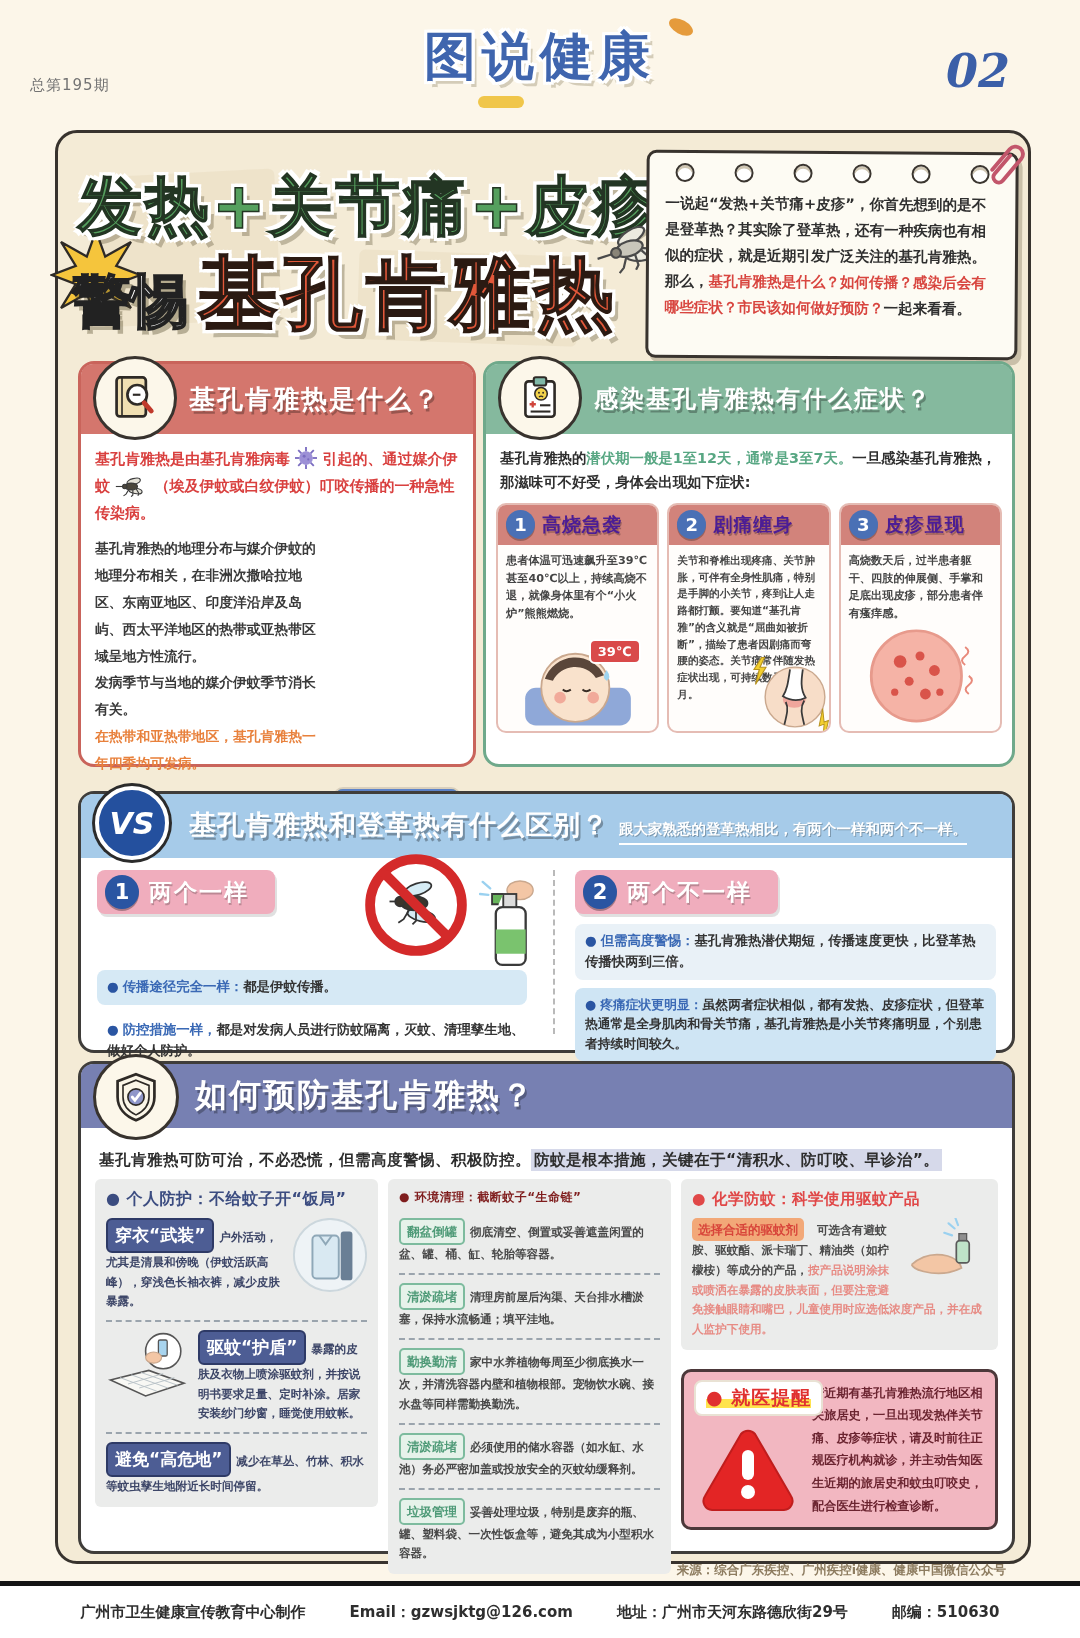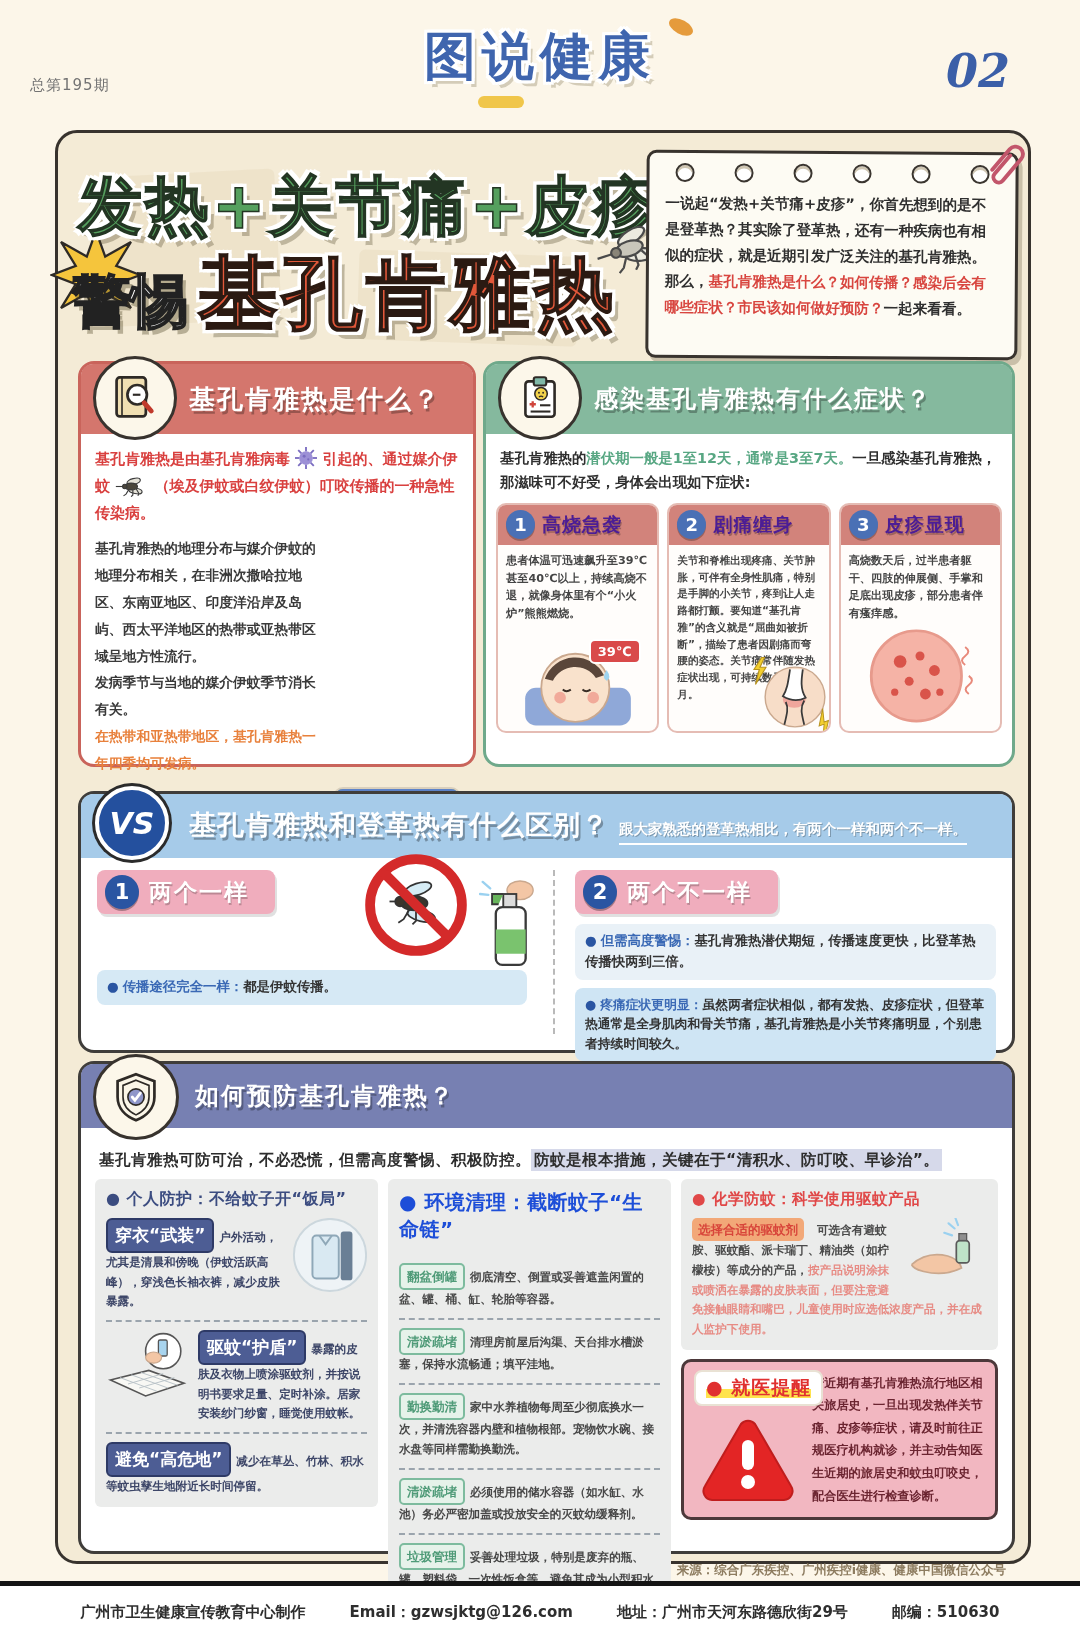--- a/index.html
+++ b/index.html
@@ -90,23 +90,23 @@
   .spray-deco{position:absolute;left:398px;top:4px;}
   
   .card-prev{left:20px;top:928px;width:931px;height:487px;border:3px solid #3f3d3a;}
   .card-prev .chead{background:#7780b2;height:64px;}
   .prev-intro{margin:22px 18px 8px 18px;font-size:15.5px;font-weight:800;color:#2d2d2d;letter-spacing:.5px;}
   .prev-hl{background:#d6d9ea;padding:2px 3px;}
   .prev-cols{display:flex;gap:10px;margin:6px 14px 0 14px;align-items:flex-start;}
   .prev-panel{background:#ebeceb;border-radius:6px;padding:10px 11px;box-sizing:border-box;}
   .pp1{width:283px;}
   .pp2{width:283px;}
-  .col3wrap{flex:1;display:flex;flex-direction:column;gap:9px;}
+  .col3wrap{flex:1;display:flex;flex-direction:column;gap:19px;}
   .prev-h1{font-size:16px;font-weight:900;color:#3b4c80;margin-bottom:8px;letter-spacing:.5px;}
-  .prev-h2{font-size:20px;font-weight:900;color:#1d4ed8;margin-bottom:20px;letter-spacing:.5px;}
+  .prev-h2{font-size:12px;font-weight:900;color:#7f1d1d;margin-bottom:12px;letter-spacing:.5px;}
   .prev-h3{font-size:15.5px;font-weight:900;color:#e04848;margin-bottom:8px;letter-spacing:.5px;}
   .prev-item{font-size:11.6px;line-height:1.7;color:#3d4668;font-weight:700;overflow:hidden;}
   .pp2 .prev-item{color:#474747;}
   .badge-navy{display:inline-block;background:#4d5d94;color:#fff;font-weight:900;font-size:17px;padding:1px 7px;border-radius:6px;border:2px solid #2e3a66;margin-right:5px;}
   .badge-green{display:inline-block;background:#e6f2ea;color:#4f9b78;font-weight:900;font-size:12.5px;padding:1px 6px;border-radius:5px;border:2px solid #7dbb9e;margin-right:5px;}
   .badge-orange{display:inline-block;background:#f2a878;color:#d8453a;font-weight:900;font-size:12.5px;padding:1px 6px;border-radius:5px;margin-right:13px;}
   .dashed-div{border-top:2px dashed #9aa4ad;margin:8px 0;}
   .float-r{float:right;margin:-2px -2px 2px 4px;}
   .float-l{float:left;margin:0 6px 2px -2px;}
   .chem-light{color:#e78b84;}
@@ -376,20 +376,23 @@
                 <rect x="18" y="44" width="32" height="62" rx="7" fill="#fff" stroke="#3a3a3a" stroke-width="2.5"></rect>
                 <rect x="18" y="68" width="32" height="26" fill="#7ac36e"></rect>
                 <rect x="26" y="30" width="14" height="14" fill="#dcdcdc" stroke="#3a3a3a" stroke-width="2"></rect>
                 <path d="M26 30 h-12 v11 h7" fill="#68b55c" stroke="#3a3a3a" stroke-width="2"></path>
                 <path d="M12 24 l-8 -7 M10 31 l-9 -1" stroke="#9ad1f0" stroke-width="2.5" stroke-linecap="round"></path>
               </svg>
           </div>
           <div class="vs-item bg-lightblue" style="margin-top:56px;width:430px;box-sizing:border-box;">
             <span class="vs-dot">●</span><span class="vs-label">传播途径完全一样：</span><span>都是伊蚊传播。</span>
           </div>
+          <div class="vs-item" style="margin-top:8px;width:440px;box-sizing:border-box;">
+            <span class="vs-dot">●</span><span class="vs-label">防控措施一样，</span><span>都是对发病人员进行防蚊隔离，灭蚊、清理孳生地、做好个人防护。</span>
+          </div>
         </div>
         <div class="vs-half vs-right">
           <div class="pink-banner">
             <span class="pink-num">2</span>
             <span class="pink-name">两个不一样</span>
           </div>
           <div class="vs-item bg-paleblue" style="margin-top:10px;">
             <span class="vs-dot">●</span><span class="vs-label">但需高度警惕：</span><span>基孔肯雅热潜伏期短，传播速度更快，比登革热传播快两到三倍。</span>
           </div>
           <div class="vs-item bg-blue2" style="margin-top:8px;font-size:12.8px;">
@@ -402,21 +405,21 @@
     <div class="card card-prev">
       <div class="chead">
         <div class="icircle" style="width:86px;height:86px;top:-10px;">
           <svg width="52" height="52" viewBox="0 0 48 48">
               <path d="M24 3 L41 9.5 V24 C41 34.5 33.5 41.8 24 45.5 C14.5 41.8 7 34.5 7 24 V9.5 Z" fill="#fbf6e8" stroke="#2e2a26" stroke-width="2.5"></path>
               <path d="M24 8.5 L36 13.3 V24 C36 31.8 31 37.2 24 40.5 C17 37.2 12 31.8 12 24 V13.3 Z" fill="none" stroke="#2e2a26" stroke-width="1.5"></path>
               <circle cx="24" cy="24" r="7.5" fill="#8f96c9" stroke="#2e2a26" stroke-width="1.5"></circle>
               <path d="M20.5 24 l2.5 3 l5 -6.5" stroke="#fff" stroke-width="2.6" fill="none" stroke-linecap="round"></path>
             </svg>
         </div>
-        <div class="ctitle" style="left:114px;font-size:24px;">如何预防基孔肯雅热？</div>
+        <div class="ctitle" style="left:114px;font-size:32px;">如何预防基孔肯雅热？</div>
       </div>
       <div class="prev-intro">
         <span>基孔肯雅热可防可治，不必恐慌，但需高度警惕、积极防控。</span><span class="prev-hl">防蚊是根本措施，关键在于“清积水、防叮咬、早诊治”。</span>
       </div>
       <div class="prev-cols">
 
         <div class="prev-panel pp1">
           <div class="prev-h1">● 个人防护：不给蚊子开“饭局”</div>
           <div class="prev-item">
             <span class="float-r">

